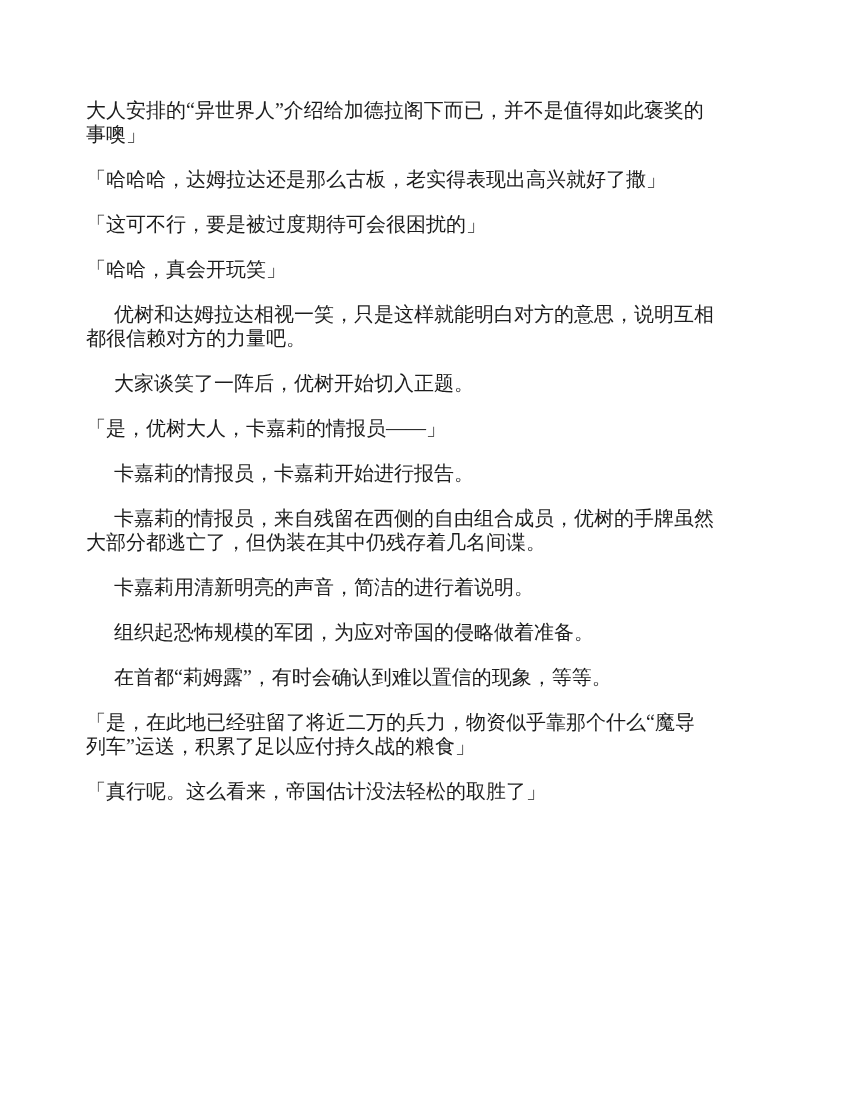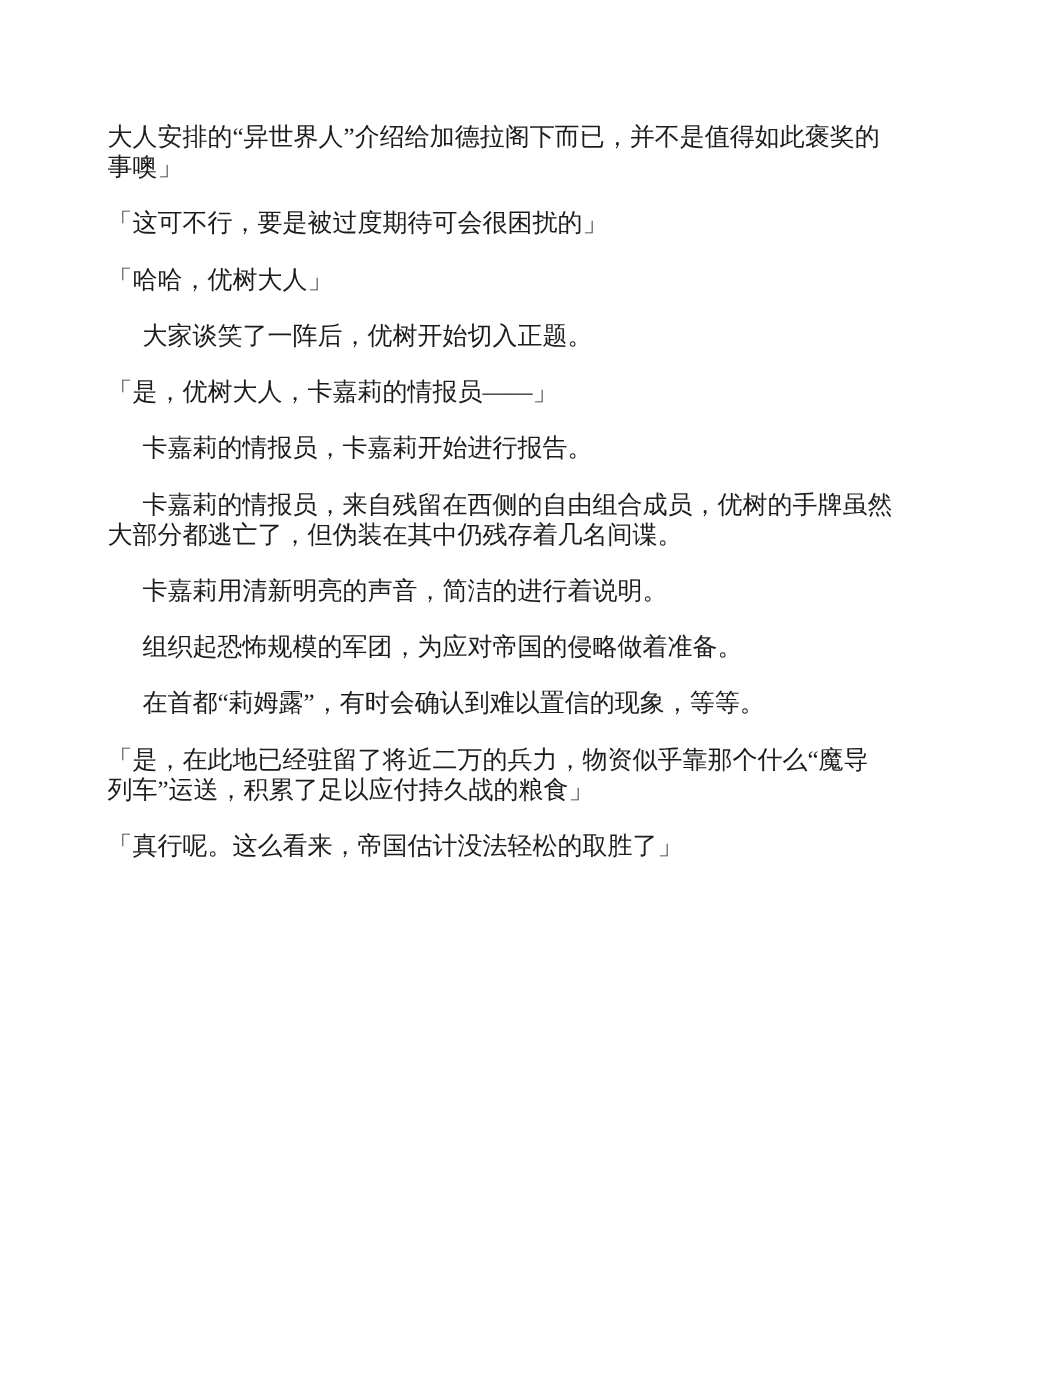--- a/index.html
+++ b/index.html
@@ -34,22 +34,25 @@
     text-indent: 28px;
   }
 </style>
 </head>
 <body style="background: rgb(255, 255, 255);">
 
 <div class="page">
   <div class="page-text" style="color: rgb(28, 28, 28);">
       <p class="para">大人安排的“异世界人”介绍给加德拉阁下而已，并不是值得如此褒奖的
 事噢」</p>
+      <p class="para">「哈哈哈，达姆拉达还是那么古板，老实得表现出高兴就好了撒」</p>
       <p class="para">「这可不行，要是被过度期待可会很困扰的」</p>
-      <p class="para">「哈哈，优树大人」</p>
+      <p class="para">「哈哈，真会开玩笑」</p>
+      <p class="para indent">优树和达姆拉达相视一笑，只是这样就能明白对方的意思，说明互相
+都很信赖对方的力量吧。</p>
       <p class="para indent">大家谈笑了一阵后，优树开始切入正题。</p>
       <p class="para">「是，优树大人，卡嘉莉的情报员——」</p>
       <p class="para indent">卡嘉莉的情报员，卡嘉莉开始进行报告。</p>
       <p class="para indent">卡嘉莉的情报员，来自残留在西侧的自由组合成员，优树的手牌虽然
 大部分都逃亡了，但伪装在其中仍残存着几名间谍。</p>
       <p class="para indent">卡嘉莉用清新明亮的声音，简洁的进行着说明。</p>
       <p class="para indent">组织起恐怖规模的军团，为应对帝国的侵略做着准备。</p>
       <p class="para indent">在首都“莉姆露”，有时会确认到难以置信的现象，等等。</p>
       <p class="para">「是，在此地已经驻留了将近二万的兵力，物资似乎靠那个什么“魔导
 列车”运送，积累了足以应付持久战的粮食」</p>

